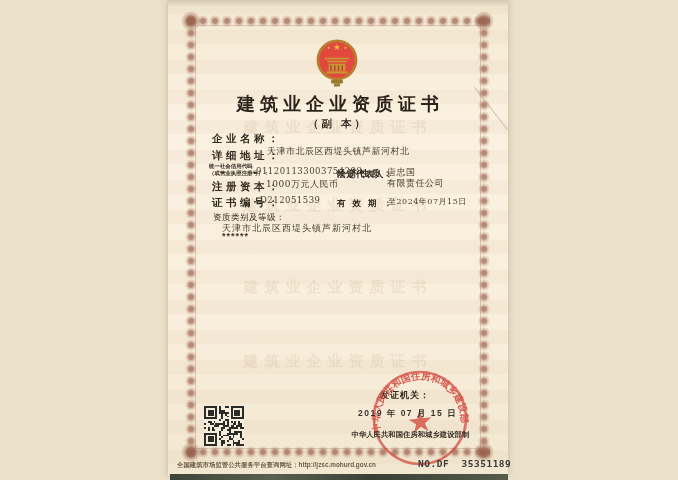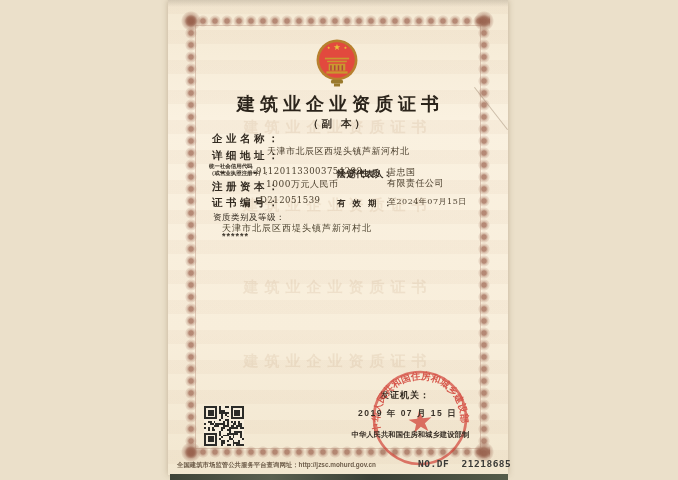--- a/index.html
+++ b/index.html
@@ -279,16 +279,16 @@
         <rect x="4" y="4" width="6" height="6" fill="#2b2b28"></rect>
         <rect x="28" y="0" width="14" height="14" fill="#2b2b28"></rect>
         <rect x="30" y="2" width="10" height="10" fill="#f6eddc"></rect>
         <rect x="32" y="4" width="6" height="6" fill="#2b2b28"></rect>
         <rect x="0" y="28" width="14" height="14" fill="#2b2b28"></rect>
         <rect x="2" y="30" width="10" height="10" fill="#f6eddc"></rect>
         <rect x="4" y="32" width="6" height="6" fill="#2b2b28"></rect>
       </svg></div>
 
   <div class="query-url">全国建筑市场监管公共服务平台查询网址：http://jzsc.mohurd.gov.cn</div>
-  <div class="serial">NO.DF  21218685</div>
+  <div class="serial">NO.DF  35351189</div>
 </div>
 
 <div class="table-edge"></div>
 
 </body></html>

